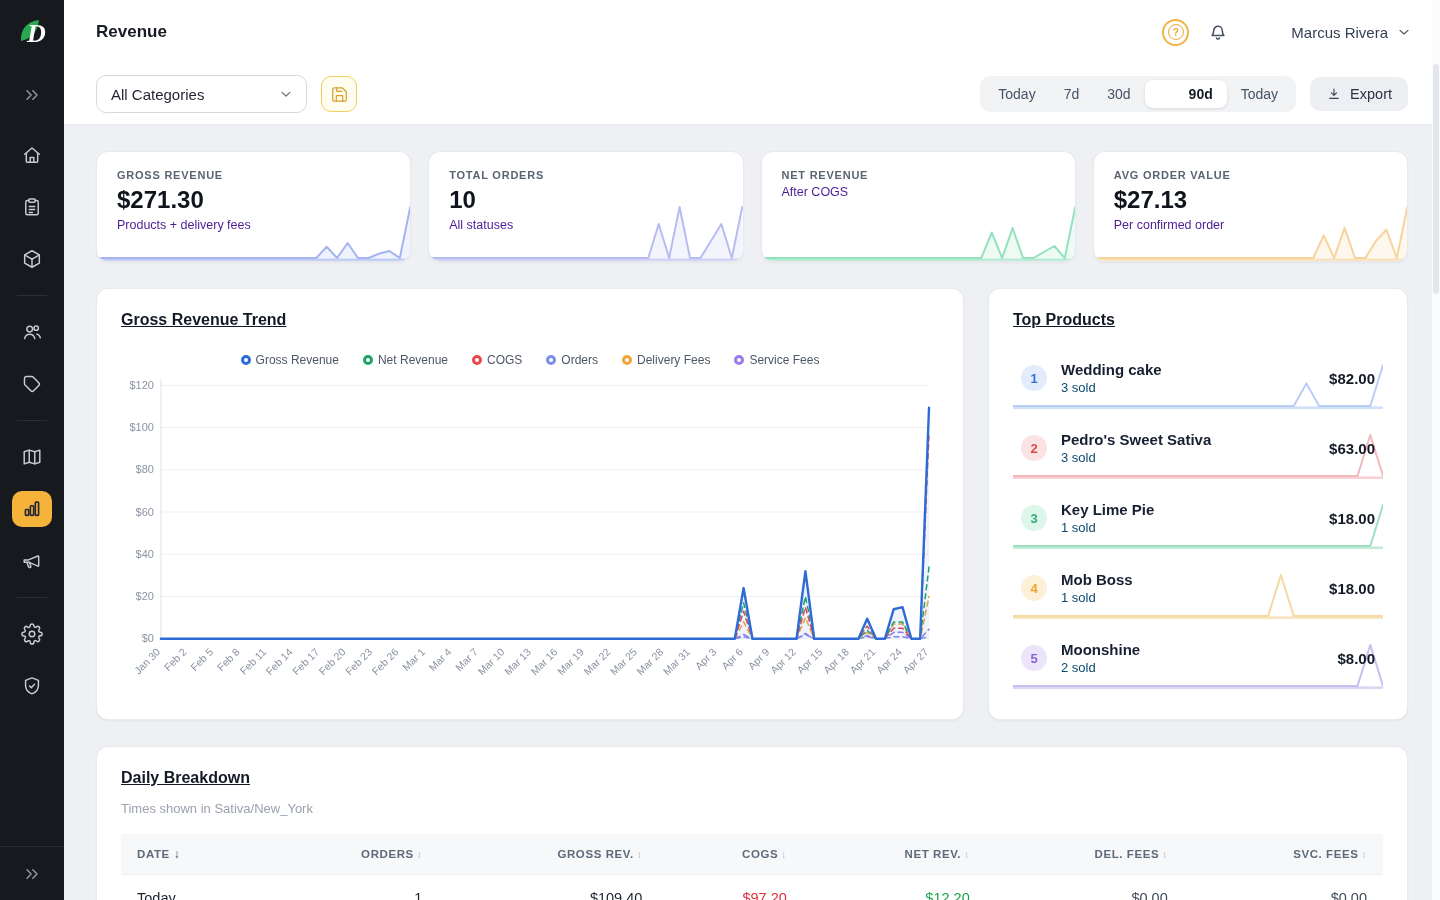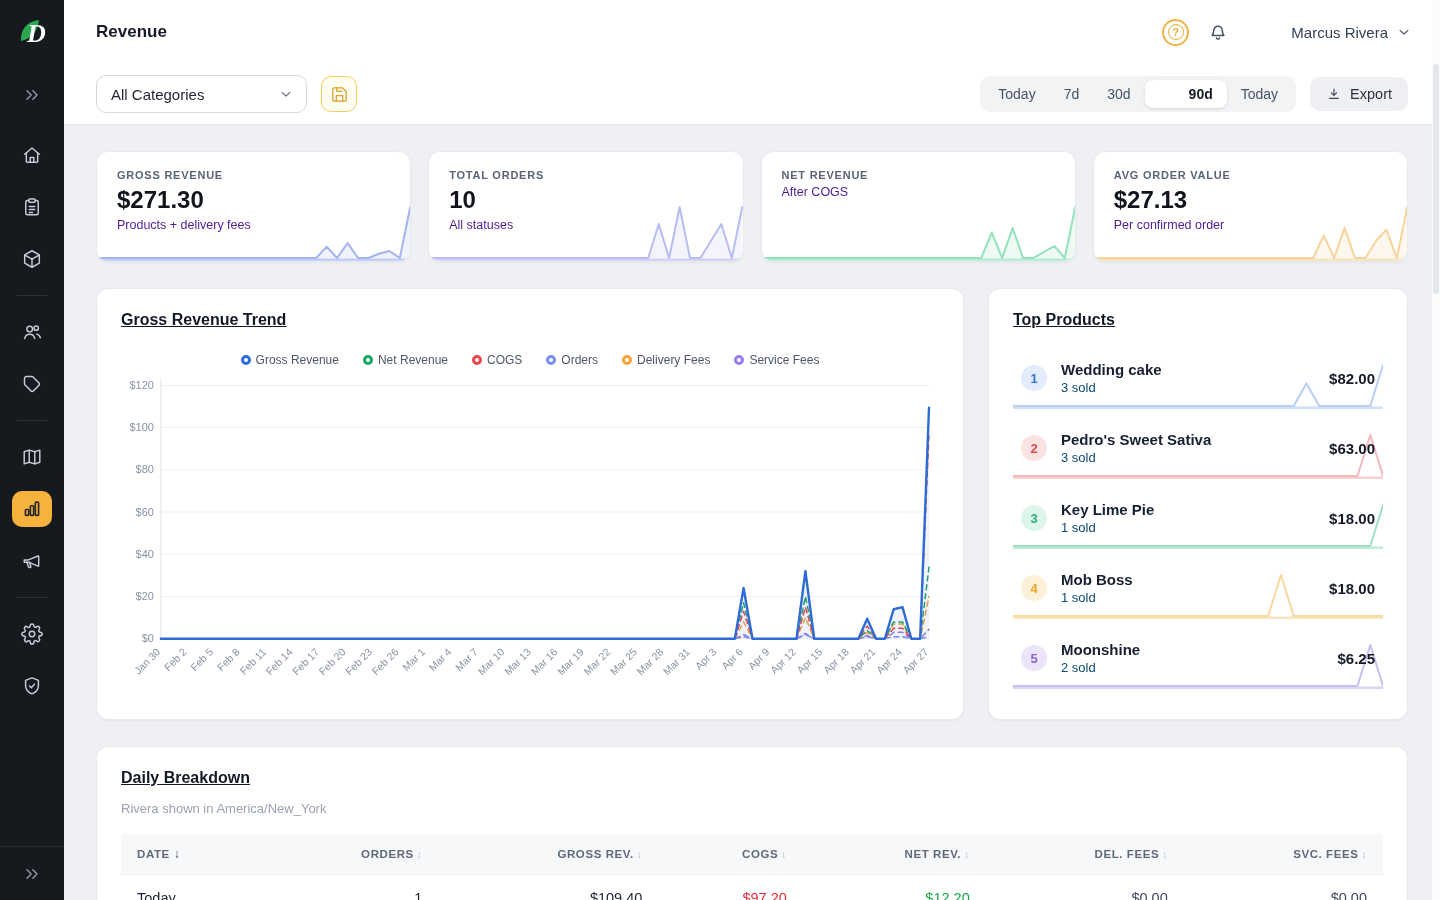--- a/index.html
+++ b/index.html
@@ -432,29 +432,29 @@
                 <svg class="tp-spark" viewBox="0 0 300 48" preserveAspectRatio="none">
                   <path d="M0.0,45.0L10.3,45.0L20.7,45.0L31.0,45.0L41.4,45.0L51.7,45.0L62.1,45.0L72.4,45.0L82.8,45.0L93.1,45.0L103.4,45.0L113.8,45.0L124.1,45.0L134.5,45.0L144.8,45.0L155.2,45.0L165.5,45.0L175.9,45.0L186.2,45.0L196.6,45.0L206.9,45.0L217.2,45.0L227.6,45.0L237.9,45.0L248.3,45.0L258.6,45.0L269.0,45.0L279.3,45.0L289.7,4.0L300.0,45.0L300,45L0,45Z" fill="rgba(0,0,0,0)" stroke="none"></path>
                   <path d="M0.0,45.0L10.3,45.0L20.7,45.0L31.0,45.0L41.4,45.0L51.7,45.0L62.1,45.0L72.4,45.0L82.8,45.0L93.1,45.0L103.4,45.0L113.8,45.0L124.1,45.0L134.5,45.0L144.8,45.0L155.2,45.0L165.5,45.0L175.9,45.0L186.2,45.0L196.6,45.0L206.9,45.0L217.2,45.0L227.6,45.0L237.9,45.0L248.3,45.0L258.6,45.0L269.0,45.0L279.3,45.0L289.7,4.0L300.0,45.0" fill="none" stroke="#cabdf0" stroke-width="2" vector-effect="non-scaling-stroke" stroke-linejoin="round" stroke-linecap="round"></path>
                   <rect x="0" y="45.4" width="300" height="2.6" fill="#cabdf0" opacity="0.65"></rect>
                 </svg>
                 <div class="tp-rank" style="background: rgb(236, 228, 249); color: rgb(138, 99, 210);">5</div>
                 <div class="tp-info">
                   <div class="tp-name">Moonshine</div>
                   <div class="tp-sold">2 sold</div>
                 </div>
-                <div class="tp-price">$6.25</div>
+                <div class="tp-price">$8.00</div>
               </div>
             </div>
         </div>
       </div>
 
       <div class="panel table-card">
         <div class="panel-title">Daily Breakdown</div>
-        <div class="tz-note">Rivera shown in America/New_York</div>
+        <div class="tz-note">Times shown in Sativa/New_York</div>
         <table>
           <thead>
               <tr id="tbl-head">
                 <th class="col-date"><span>DATE</span><span class="sort-active">↓</span></th>
                 <th class="col-orders"><span>ORDERS</span><span class="sort-ind">↕</span></th>
                 <th class="col-gross"><span>GROSS REV.</span><span class="sort-ind">↕</span></th>
                 <th class="col-cogs"><span>COGS</span><span class="sort-ind">↕</span></th>
                 <th class="col-net"><span>NET REV.</span><span class="sort-ind">↕</span></th>
                 <th class="col-del"><span>DEL. FEES</span><span class="sort-ind">↕</span></th>
                 <th class="col-svc"><span>SVC. FEES</span><span class="sort-ind">↕</span></th>

